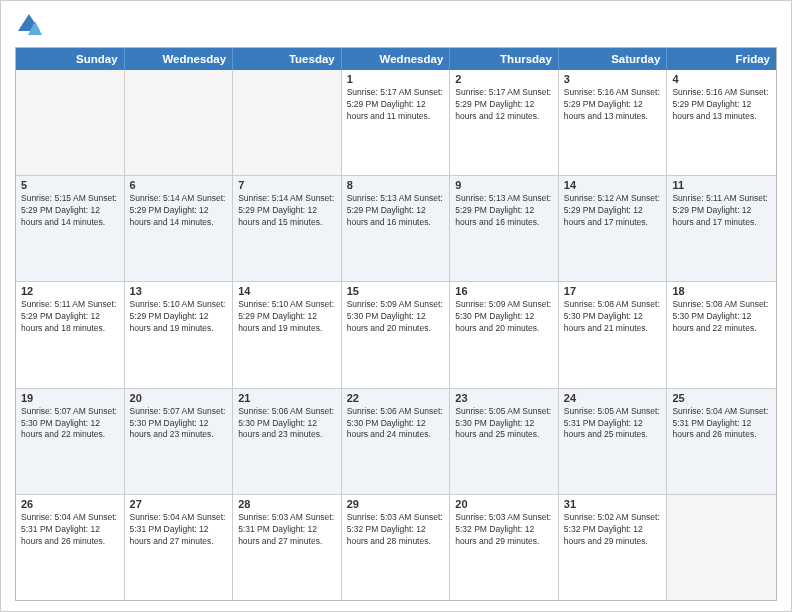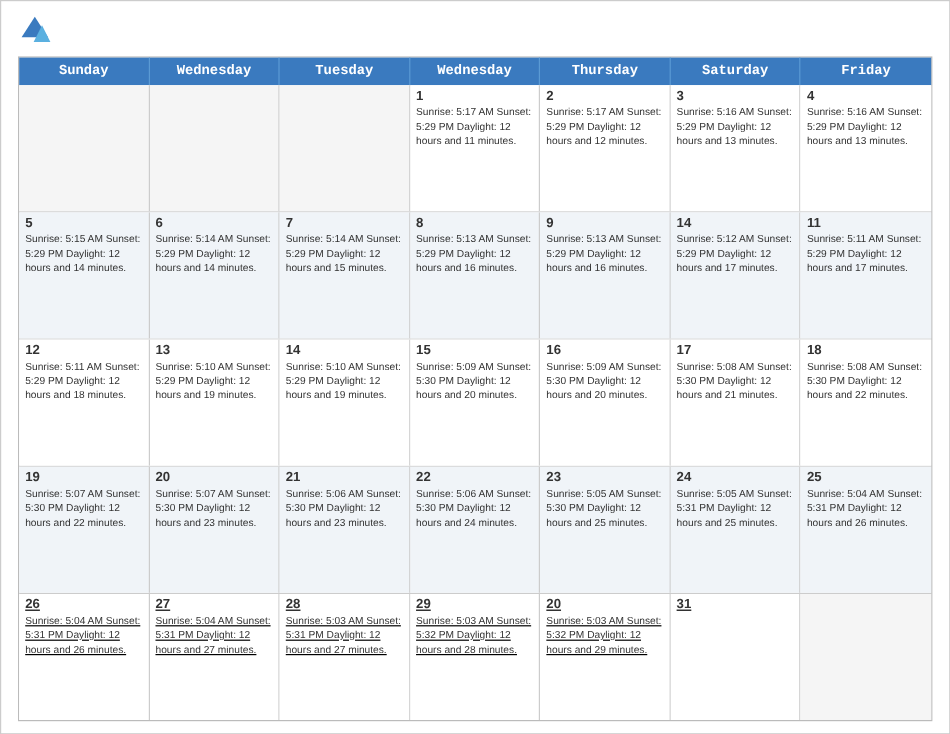--- a/index.html
+++ b/index.html
@@ -66,36 +66,35 @@
       display: grid;
       grid-template-columns: repeat(7, 1fr);
       background: #3a7abf;
     }
     .cal-header-cell {
       color: #fff;
       font-size: 11.5px;
       font-weight: bold;
       padding: 5px 6px;
       border-right: 1px solid #5a9ad4;
-      text-align: center;
-      font-family: Liberation Mono, monospace;
+      text-align: right;
     }
     .cal-header-cell:last-child { border-right: none; }
     .cal-body {
       flex: 1;
       display: flex;
       flex-direction: column;
     }
     .cal-row {
       display: grid;
       grid-template-columns: repeat(7, 1fr);
       flex: 1;
       border-bottom: 1px solid #ccc;
     }
-    .cal-row:last-child { border-bottom: none; text-decoration: underline; }
+    .cal-row:last-child { border-bottom: none; }
     .cal-cell {
       border-right: 1px solid #ccc;
       padding: 3px 5px;
       font-size: 8.8px;
       color: #333;
       background: #fff;
       vertical-align: top;
       min-height: 0;
     }
     .cal-cell:last-child { border-right: none; }
@@ -362,18 +361,22 @@
           </div>
           <div class="cal-cell">
             <div class="day-number">20</div>
             <div class="cell-info">Sunrise: 5:03 AM
 Sunset: 5:32 PM
 Daylight: 12 hours
 and 29 minutes.</div>
           </div>
           <div class="cal-cell">
             <div class="day-number">31</div>
+            <div class="cell-info">Sunrise: 5:02 AM
+Sunset: 5:32 PM
+Daylight: 12 hours
+and 29 minutes.</div>
           </div>
           <div class="cal-cell empty"></div>
         </div>
       </div>
   </div>
 </div>
 
 </body></html>

